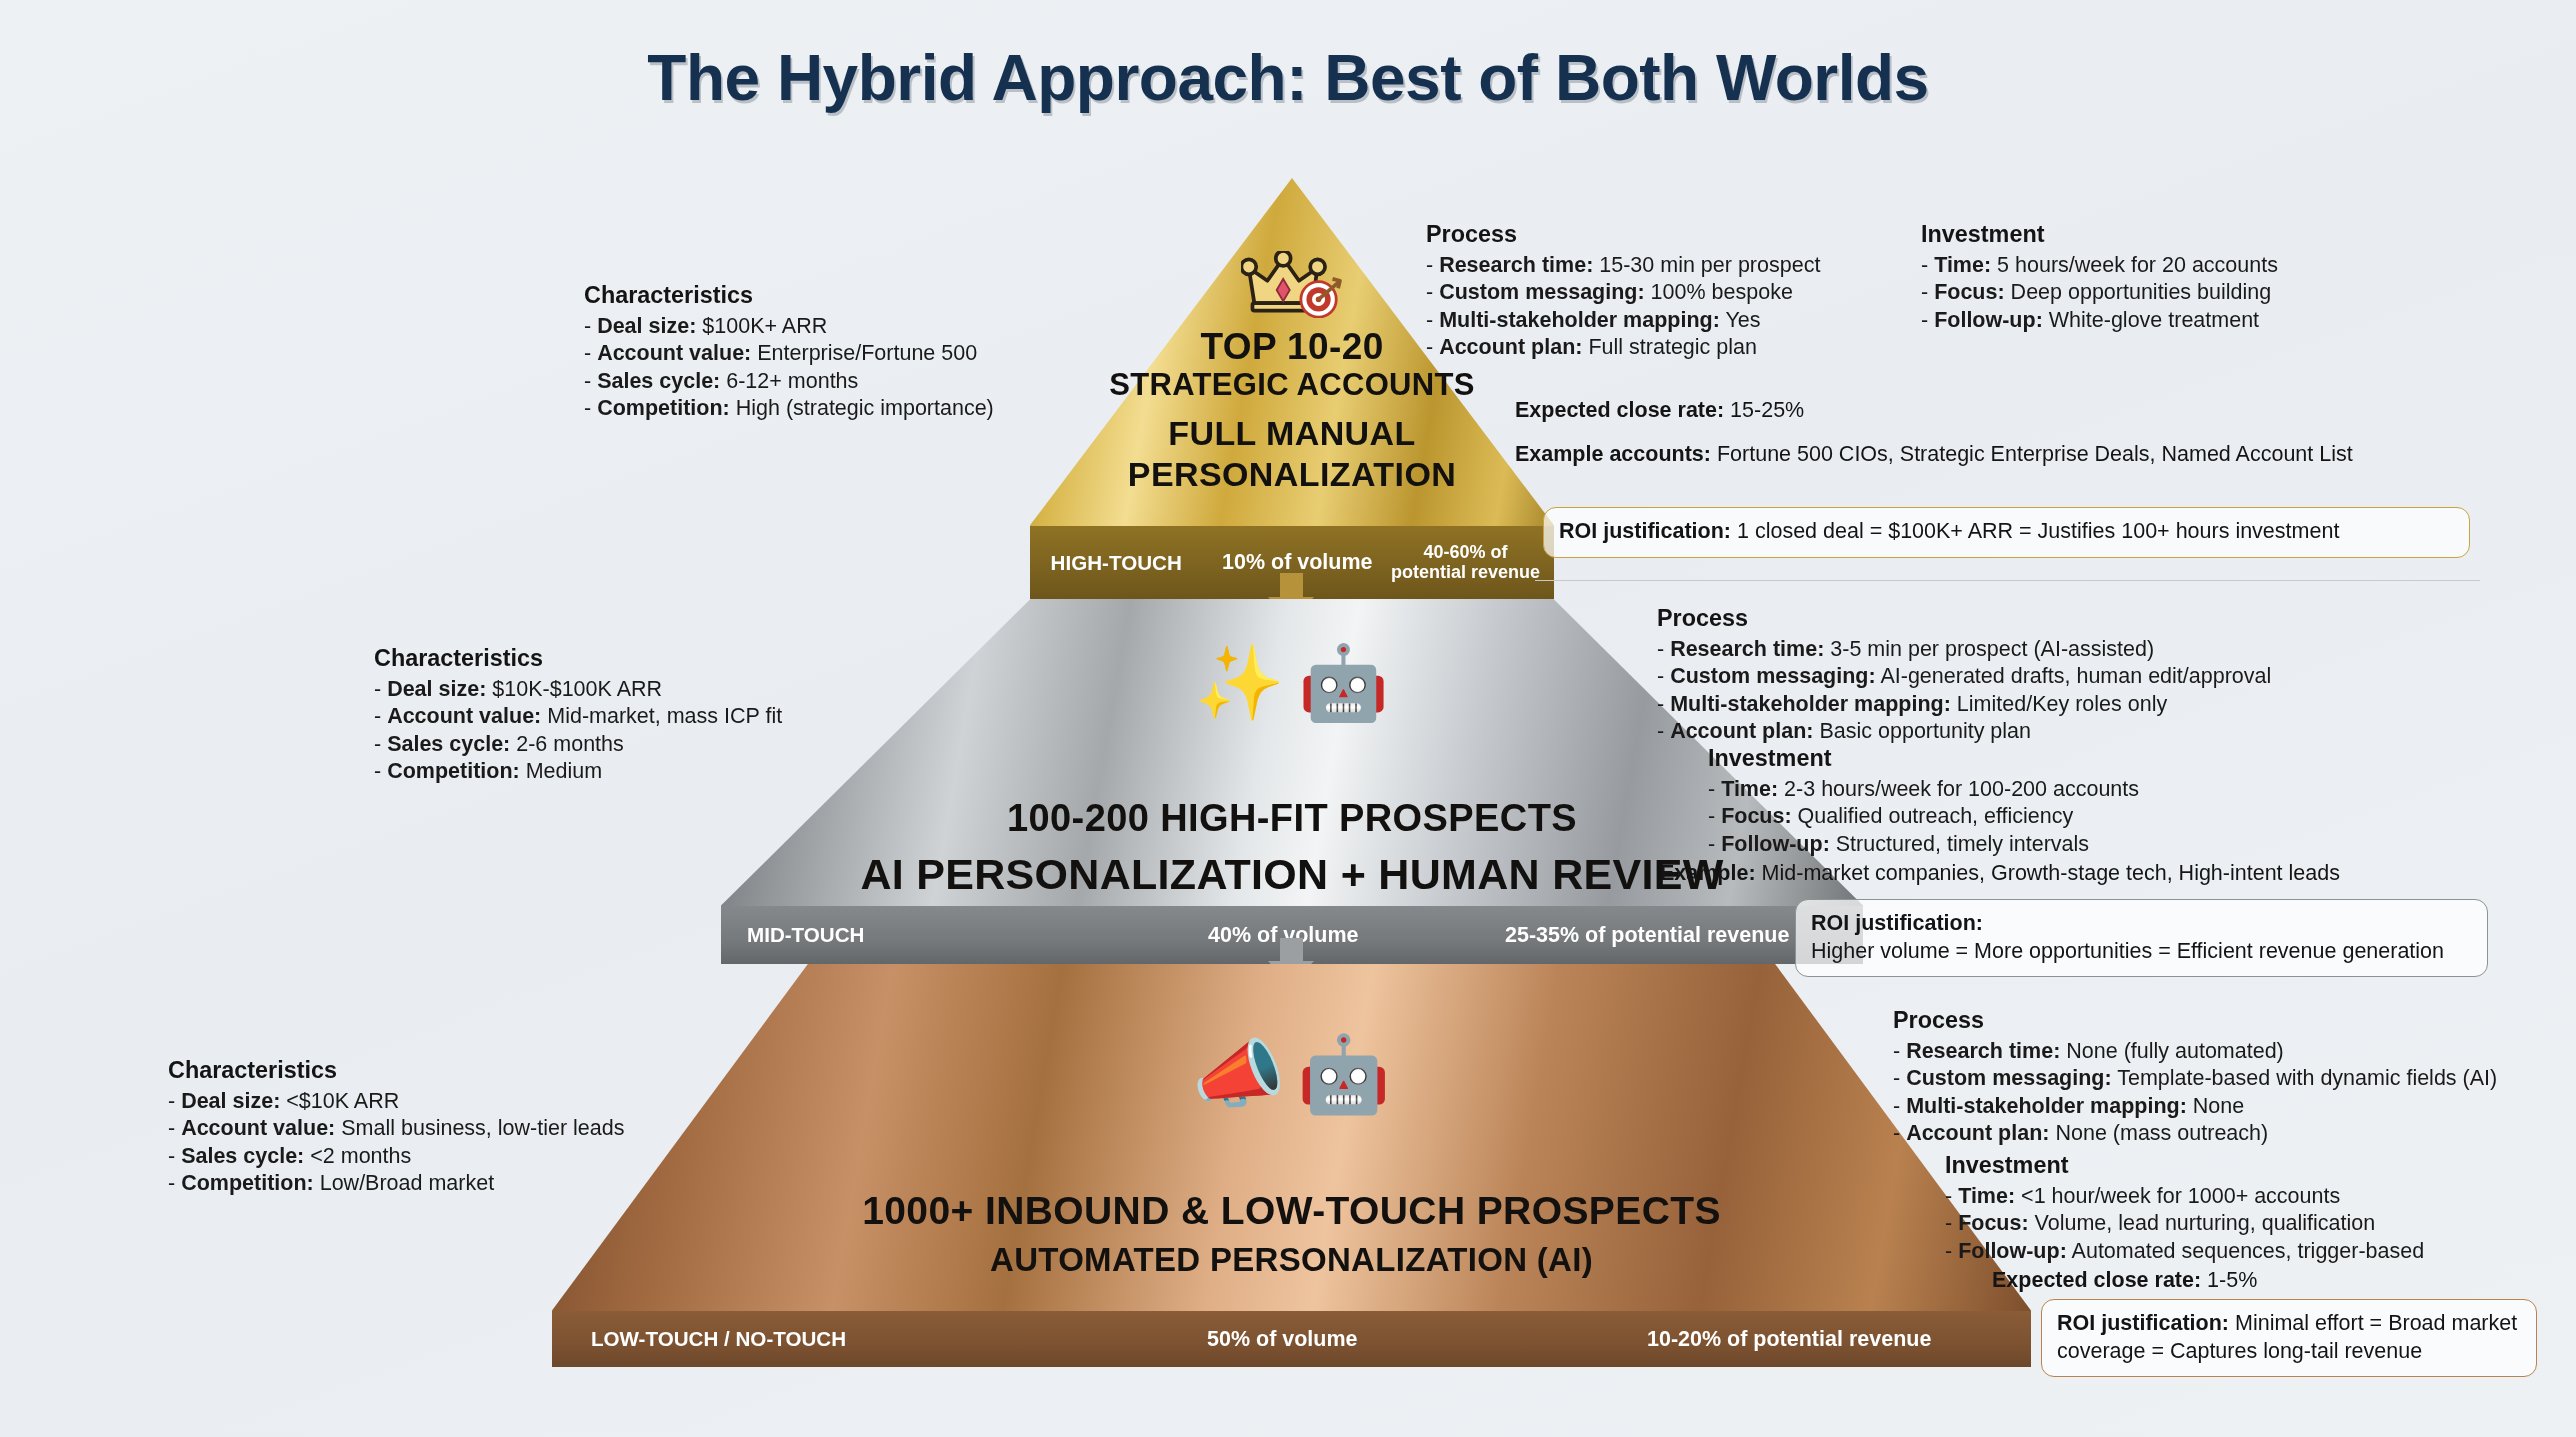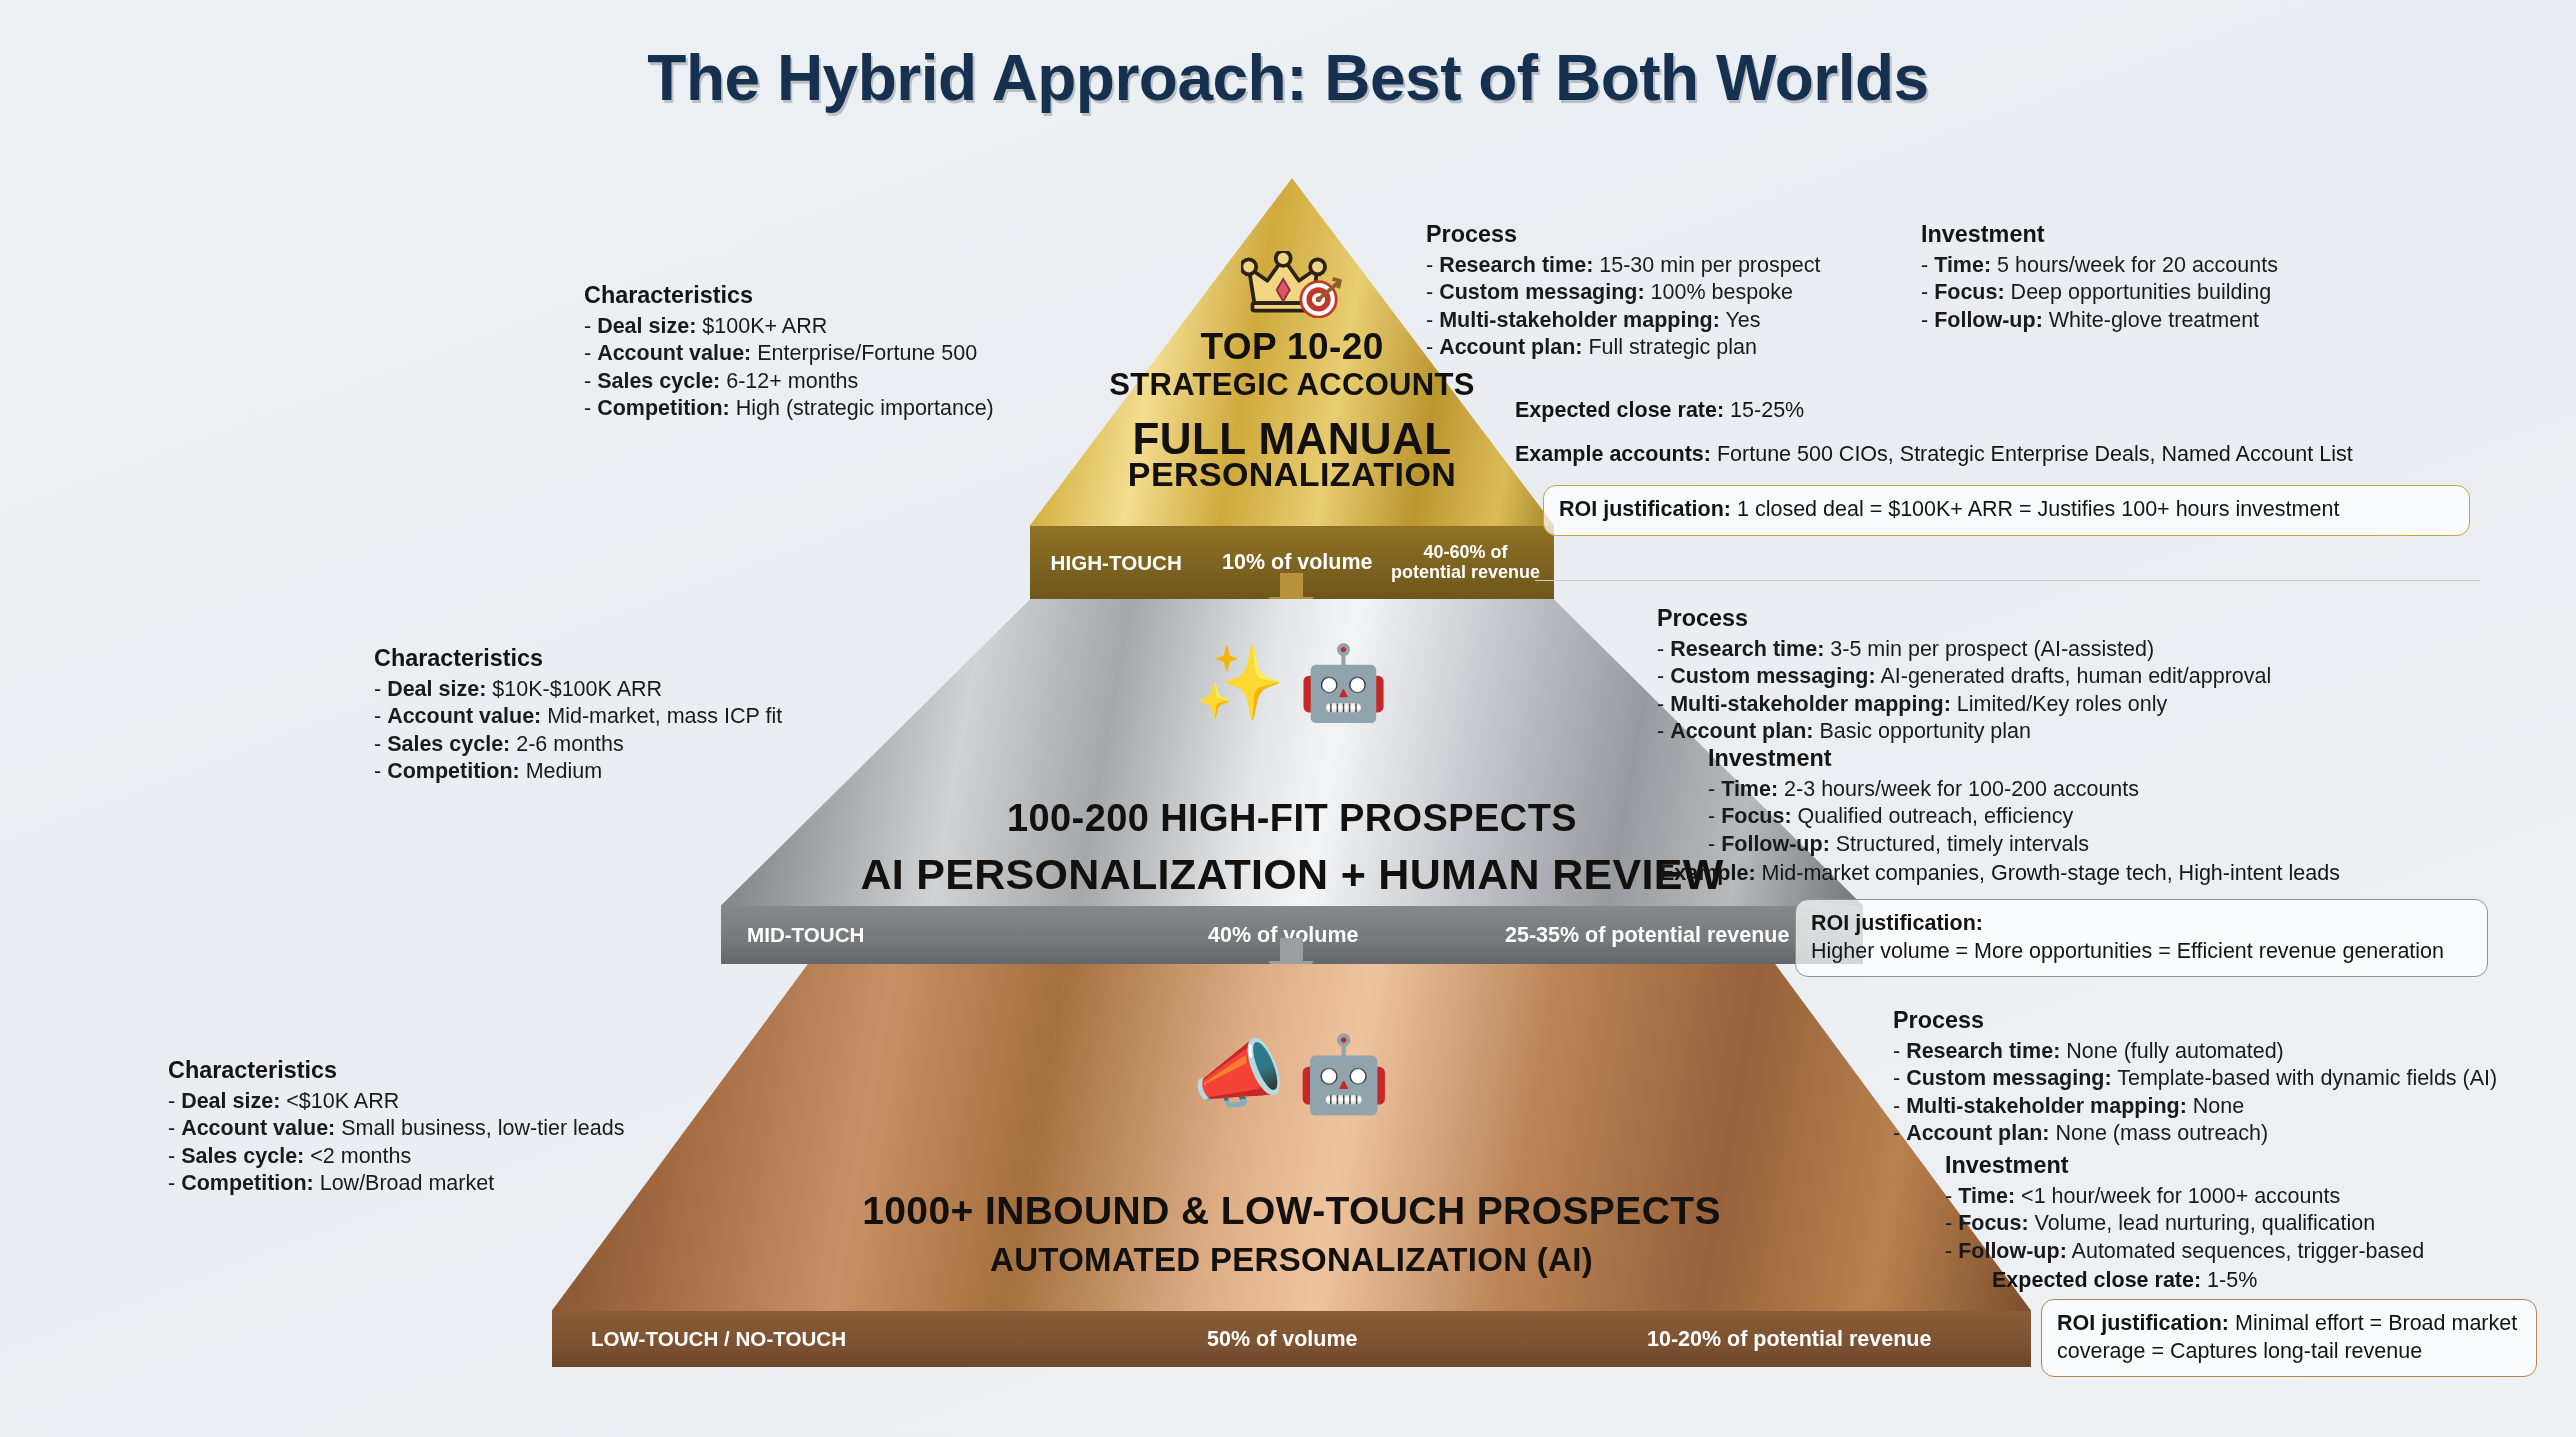--- a/index.html
+++ b/index.html
@@ -94,21 +94,21 @@
   .li { font-size:21.5px; color:#1a1a1a; white-space:nowrap; }
   .li b { font-weight:bold; }
   .note { font-size:21.5px; color:#141414; white-space:nowrap; }
   .note b { font-weight:bold; }
 
   .roi {
     position:absolute; border-radius:13px; background:rgba(255,255,255,.72);
     padding:10.3px 15px; font-size:21.5px; line-height:1.3; color:#141414;
   }
   .roi b { font-weight:bold; }
-  .roi-gold { border:1.9px solid #c9a33f; }
+  .roi-gold { border:1.9px solid #c9a33f;margin-top:22px; }
   .roi-silver { border:1.9px solid #8d9295; }
   .roi-bronze { border:1.9px solid #b9834f; }
 
   
   .hair { position:absolute; background:#c9c9c9; height:0.9px; }
 </style>
 </head>
 <body>
 
 <div id="stage">
@@ -130,21 +130,21 @@
         <circle cx="83" cy="52" r="13" fill="#c0392b"></circle>
         <circle cx="83" cy="52" r="7" fill="#fff"></circle>
         <circle cx="83" cy="52" r="3" fill="#c0392b"></circle>
         <path d="M83 52 L104 34" stroke="#8e5b2a" stroke-width="4" stroke-linecap="round"></path>
         <path d="M98 30 L106 32 L104 40" fill="none" stroke="#8e5b2a" stroke-width="4" stroke-linejoin="round"></path>
       </svg>
     </div>
 
     <div class="tiertext tl1" style="top:148px;">TOP 10-20</div>
     <div class="tiertext tl2" style="top:189px;">STRATEGIC ACCOUNTS</div>
-    <div class="tiertext tl1" style="top:236px;font-size:44px;">FULL MANUAL</div>
+    <div class="tiertext tl1" style="top:236px;font-size:34px;">FULL MANUAL</div>
     <div class="tiertext tl1" style="top:277px;font-size:34px;">PERSONALIZATION</div>
 
     <div class="band">
       <div class="bandrow">
         <span style="left:20.6px;font-size:20.6px;">HIGH-TOUCH</span>
         <span style="left:192px;font-size:21.5px;">10% of volume</span>
         <span style="left:361px;font-size:18px;line-height:1.1;text-align:center;">
           <span style="position:static;display:block;">40-60% of</span>
           <span style="position:static;display:block;">potential revenue</span>
         </span>

